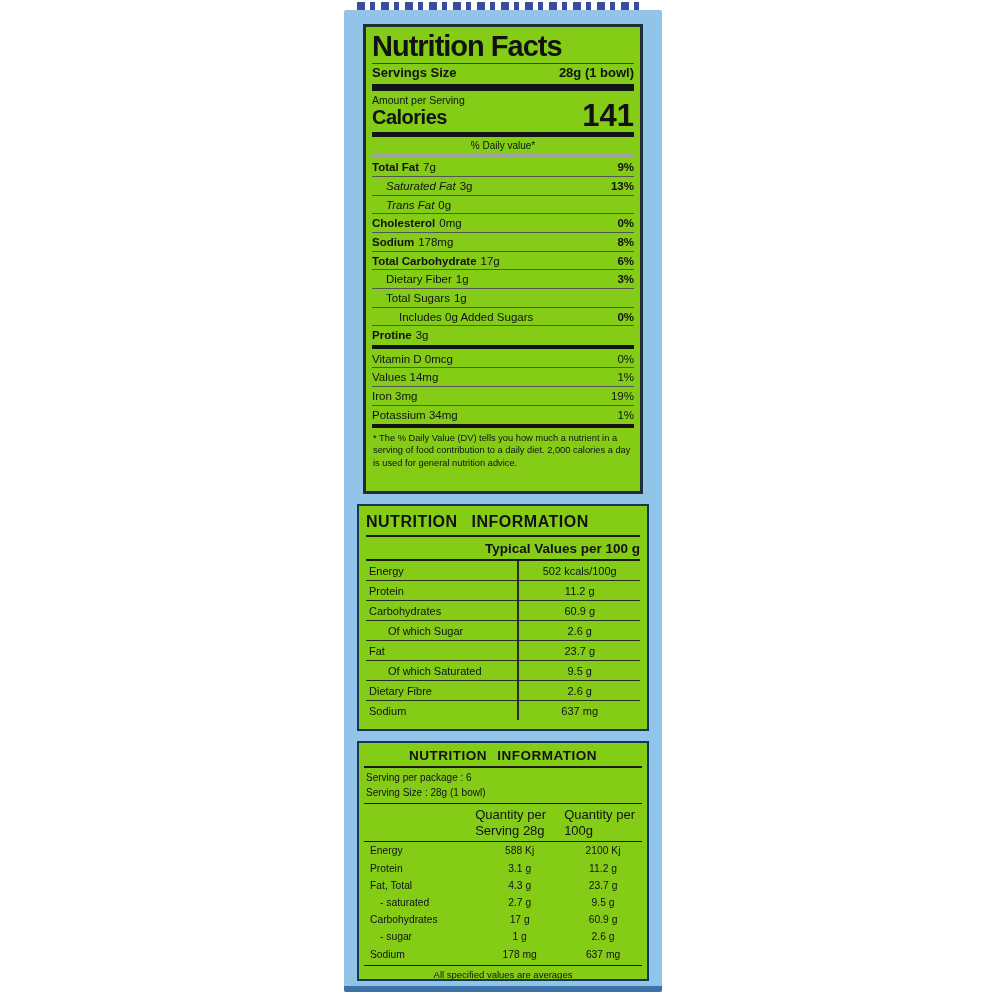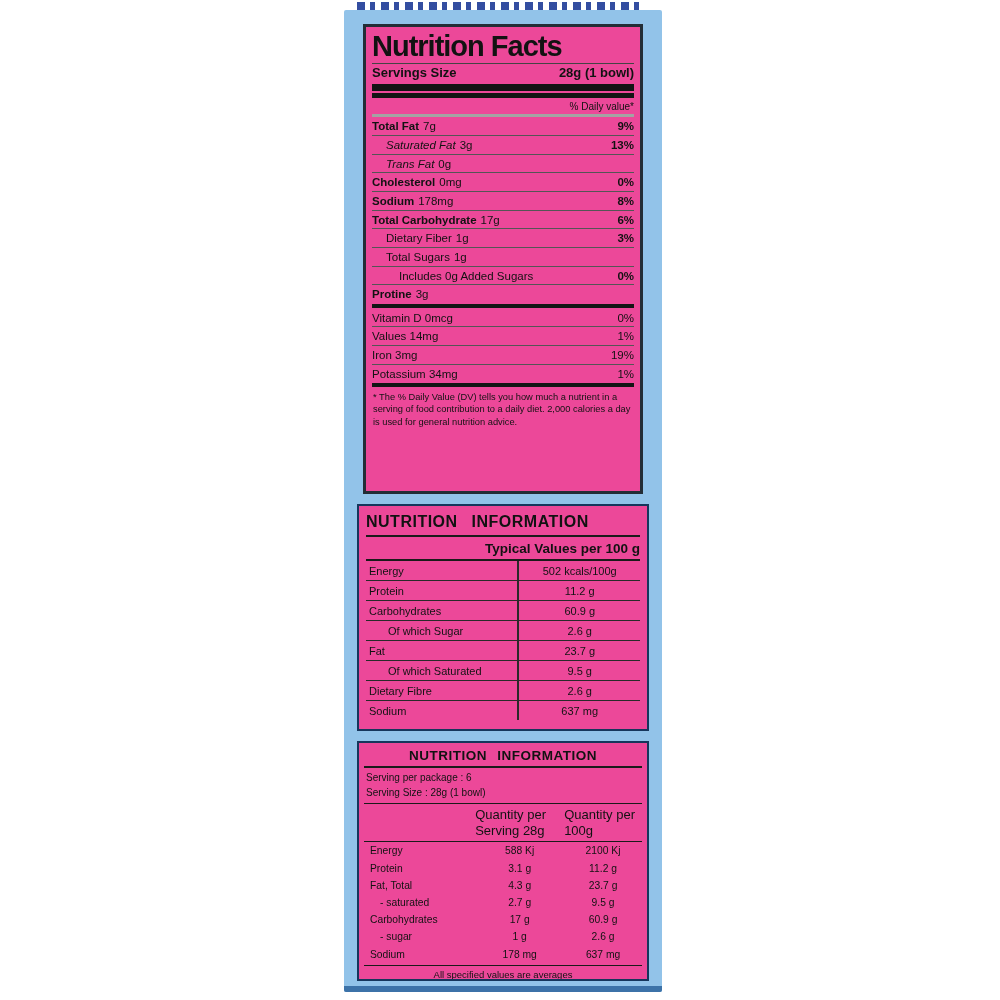--- a/index.html
+++ b/index.html
@@ -10,36 +10,36 @@
   
   .package { position:absolute; left:344px; top:10px; width:318px; height:982px;
     background:#92c3e9; border-radius:2px; }
   .cutoff-text { position:absolute; left:357px; top:2px; width:284px; height:9px;
     background:repeating-linear-gradient(90deg,#1d3a96 0 8px,transparent 8px 13px,#1d3a96 13px 18px,transparent 18px 24px);
     opacity:.9; }
   .bottom-strip { position:absolute; left:0; bottom:0; width:100%; height:6px;
     background:#3c72a8; border-radius:0 0 2px 2px; }
 
   
-  .panel { background:#ec4899; overflow:hidden; }
+  .panel { background:#84cc16; overflow:hidden; }
 
   
   .p1 { width:280px; height:470px; margin:14px auto 0; border:3px solid #232d36; padding:3px 6px 4px; }
   .p1-title { font-size:29px; font-weight:bold; letter-spacing:-1px; line-height:1.05; padding:1px 0 2px; }
   .hairline { border-bottom:1px solid #444; }
   .p1-servings { font-size:11px; padding:3px 0 1px; }
   .p1-ssrow { display:flex; justify-content:space-between; font-size:13px; font-weight:bold; padding:1px 0 3px; }
   .bar7 { height:7px; background:#141414; margin:1px 0 2px; }
   .bar5 { height:5px; background:#141414; margin:1px 0 1px; }
   .bar4 { height:4px; background:#141414; margin:1px 0 1px; }
   .cal-block { display:flex; justify-content:space-between; align-items:flex-end; padding:1px 0 2px; }
   .cal-left .aps { font-size:10.5px; }
   .cal-left .cal { font-size:20px; font-weight:bold; letter-spacing:-.5px; }
   .cal-num { font-size:31px; font-weight:bold; line-height:.9; }
-  .dv-head { text-align:right; font-size:10px; padding:2px 0 2px; border-bottom:3px solid #a3a3a3; }
+  .dv-head { text-align:center; font-size:10px; padding:2px 0 2px; border-bottom:5px solid #a3a3a3; }
   .nf-row { display:flex; justify-content:space-between; align-items:baseline;
     font-size:11.5px; padding:3px 0 2px; border-bottom:1px solid #555; line-height:1.1; }
   .nf-row .amt { margin-left:4px; font-weight:normal; font-style:normal; }
   .nf-row .dv { font-weight:bold; }
   .lbl-b { font-weight:bold; }
   .lbl-i { font-style:italic; }
   .ind1 { padding-left:14px; }
   .ind2 { padding-left:27px; }
   .noline { border-bottom:none; }
   .footnote { font-size:9.3px; line-height:1.3; padding:3px 1px 0; }
@@ -78,20 +78,27 @@
   <div class="package">
 
     <div class="panel p1">
       <div class="p1-title">Nutrition Facts</div>
       <div class="hairline"></div>
       <div class="p1-ssrow">
         <span>Servings Size</span>
         <span>28g (1 bowl)</span>
       </div>
       <div class="bar7"></div>
+      <div class="cal-block">
+        <div class="cal-left">
+          <div class="aps">Amount per Serving</div>
+          <div class="cal">Calories</div>
+        </div>
+        <div class="cal-num">141</div>
+      </div>
       <div class="bar5"></div>
       <div class="dv-head">% Daily value*</div>
 
       <div class="nf-row">
         <span><span class="lbl-b">Total Fat</span><span class="amt">7g</span></span>
         <span class="dv">9%</span>
       </div>
       <div class="nf-row">
         <span class="ind1"><span class="lbl-i">Saturated Fat</span><span class="amt">3g</span></span>
         <span class="dv">13%</span>

